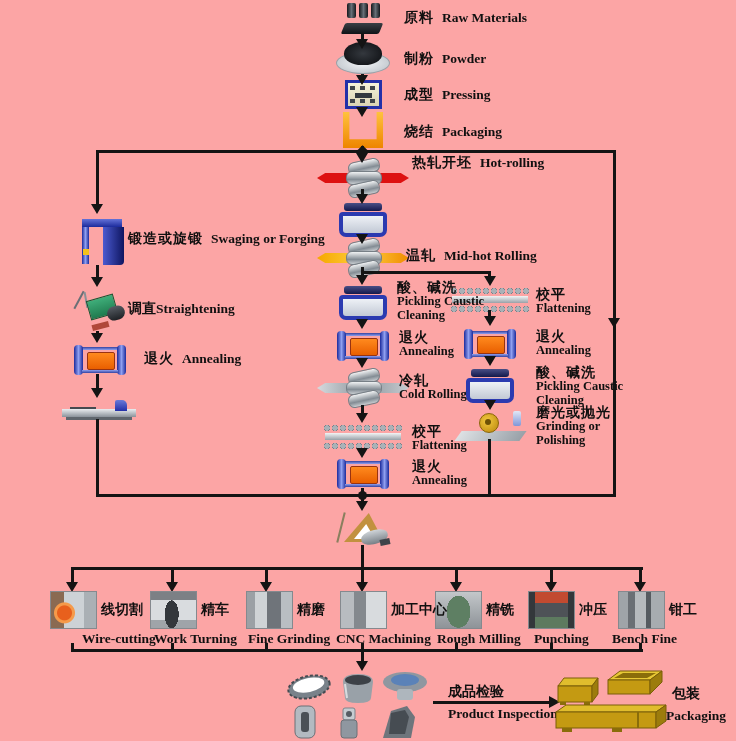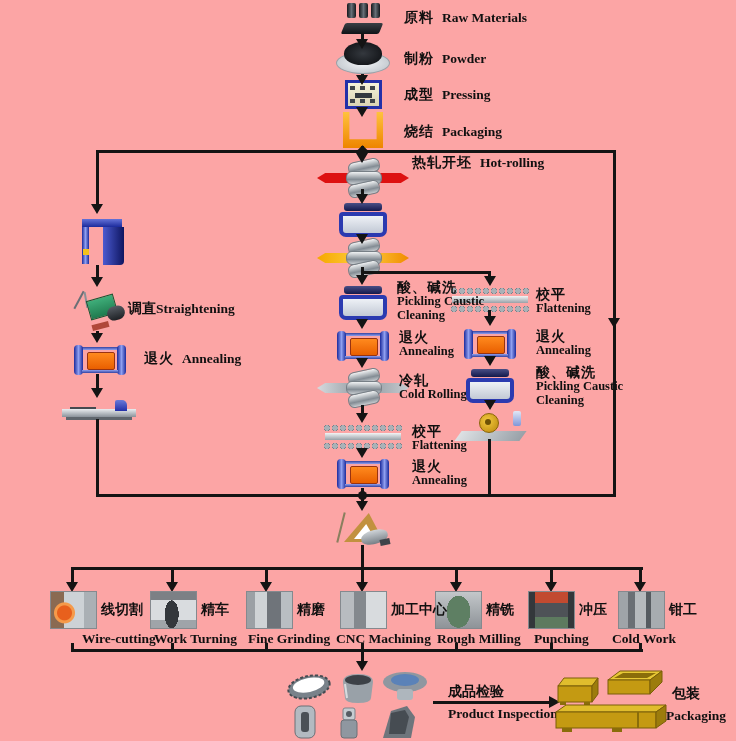--- a/index.html
+++ b/index.html
@@ -306,21 +306,23 @@
   <div class="ad" style="left:91px;top:277px"></div>
   <div class="ad" style="left:91px;top:333px"></div>
   <div class="ad" style="left:91px;top:388px"></div>
   <div class="ad" style="left:608px;top:318px"></div>
 
   <div class="lbl" style="left:404px;top:8px"><span class="zh">原料</span><span class="en">Raw Materials</span></div>
   <div class="lbl" style="left:404px;top:49px"><span class="zh">制粉</span><span class="en">Powder</span></div>
   <div class="lbl" style="left:404px;top:85px"><span class="zh">成型</span><span class="en">Pressing</span></div>
   <div class="lbl" style="left:404px;top:122px"><span class="zh">烧结</span><span class="en">Packaging</span></div>
   <div class="lbl" style="left:412px;top:153px"><span class="zh">热轧开坯</span><span class="en">Hot-rolling</span></div>
-
+  <div class="lbl" style="left:406px;top:246px"><span class="zh">温轧</span><span class="en">Mid-hot Rolling</span></div>
+
+  <div class="lbl" style="left:128px;top:229px"><span class="zh">锻造或旋锻</span><span class="en">Swaging or Forging</span></div>
   <div class="lbl" style="left:128px;top:299px"><span class="zh tight">调直</span><span class="en">Straightening</span></div>
   <div class="lbl" style="left:144px;top:349px"><span class="zh">退火</span><span class="en">Annealing</span></div>
 
   <div class="lbl stack" style="left:397px;top:280px">
       <span class="zh">酸、碱洗</span>
       <span class="en">Pickling Caustic</span>
       <span class="en">Cleaning</span>
     </div>
   <div class="lbl stack" style="left:399px;top:330px">
       <span class="zh">退火</span>
@@ -344,20 +346,25 @@
       <span class="en">Flattening</span>
     </div>
   <div class="lbl stack" style="left:536px;top:329px">
       <span class="zh">退火</span>
       <span class="en">Annealing</span>
     </div>
   <div class="lbl stack" style="left:536px;top:365px">
       <span class="zh">酸、碱洗</span>
       <span class="en">Pickling Caustic</span>
       <span class="en">Cleaning</span>
+    </div>
+  <div class="lbl stack" style="left:536px;top:405px">
+      <span class="zh">磨光或抛光</span>
+      <span class="en">Grinding or</span>
+      <span class="en">Polishing</span>
     </div>
 
   <div class="h" style="left:71px;top:567px;width:572px"></div>
   <div class="h" style="left:71px;top:649px;width:572px"></div>
 
   <div class="v" style="left:71px;top:568px;height:15px"></div>
   <div class="v" style="left:171px;top:568px;height:15px"></div>
   <div class="v" style="left:265px;top:568px;height:15px"></div>
   <div class="v" style="left:361px;top:568px;height:15px"></div>
   <div class="v" style="left:455px;top:568px;height:15px"></div>
@@ -394,21 +401,21 @@
   <div class="lbl" style="left:486px;top:600px"><span class="zh tight">精铣</span></div>
   <div class="lbl" style="left:579px;top:600px"><span class="zh tight">冲压</span></div>
   <div class="lbl" style="left:669px;top:600px"><span class="zh tight">钳工</span></div>
 
   <div class="lbl" style="left:82px;top:629px"><span class="en">Wire-cutting</span></div>
   <div class="lbl" style="left:154px;top:629px"><span class="en">Work Turning</span></div>
   <div class="lbl" style="left:248px;top:629px"><span class="en">Fine Grinding</span></div>
   <div class="lbl" style="left:336px;top:629px"><span class="en">CNC Machining</span></div>
   <div class="lbl" style="left:437px;top:629px"><span class="en">Rough Milling</span></div>
   <div class="lbl" style="left:534px;top:629px"><span class="en">Punching</span></div>
-  <div class="lbl" style="left:612px;top:629px"><span class="en">Cold Work</span></div>
+  <div class="lbl" style="left:612px;top:629px"><span class="en">Bench Fine</span></div>
 
   <div class="v" style="left:361px;top:651px;height:11px"></div>
   <div class="ad" style="left:356px;top:661px"></div>
 
   <svg width="150" height="70" viewBox="0 0 150 70" style="left:283px;top:670px">
     <g transform="rotate(-12 26 17)">
       <ellipse cx="26" cy="17" rx="21" ry="11" fill="#79828a"></ellipse>
       <ellipse cx="26" cy="15" rx="16" ry="7" fill="#ffffff"></ellipse>
       <ellipse cx="26" cy="17" rx="21" ry="11" fill="none" stroke="#454b51" stroke-width="2" stroke-dasharray="3 2"></ellipse>
     </g>

